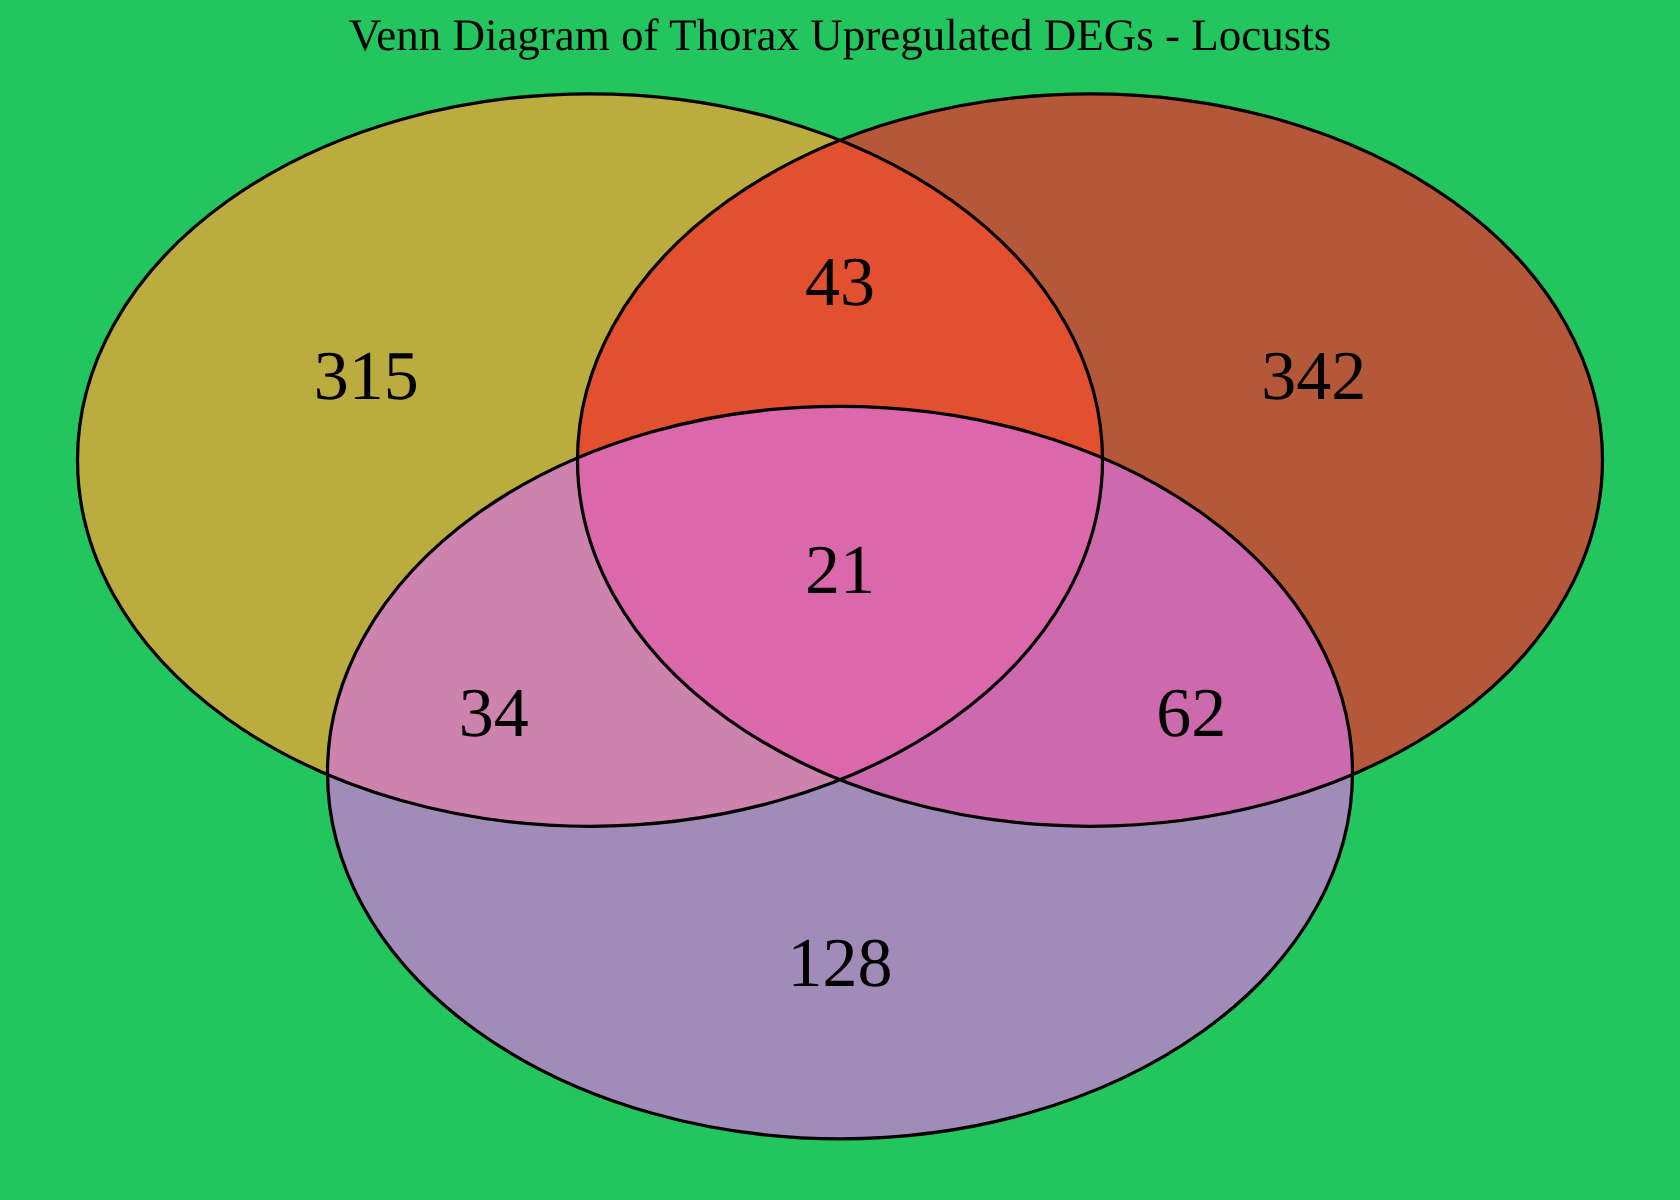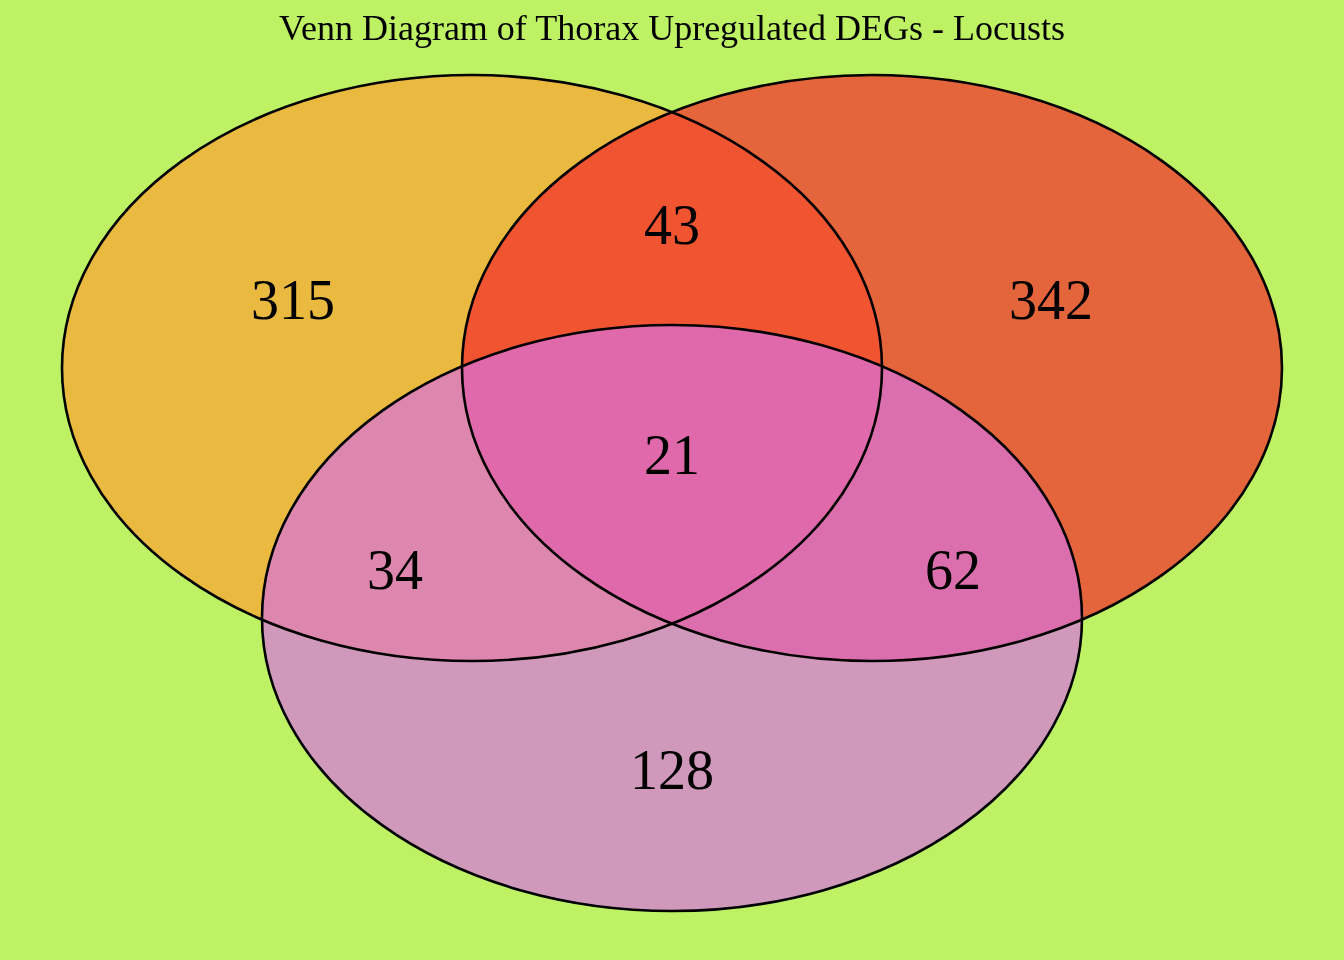--- a/index.html
+++ b/index.html
@@ -4,21 +4,21 @@
 <style>
   html, body {
     margin: 0;
     padding: 0;
     background: #ffffff;
   }
   .canvas {
     position: relative;
     width: 1344px;
     height: 960px;
-    background: #bef264;
+    background: #22c55e;
     overflow: hidden;
   }
   svg {
     display: block;
   }
   text {
     font-family: "Liberation Serif", "DejaVu Serif", serif;
     fill: #000000;
   }
   .title {

